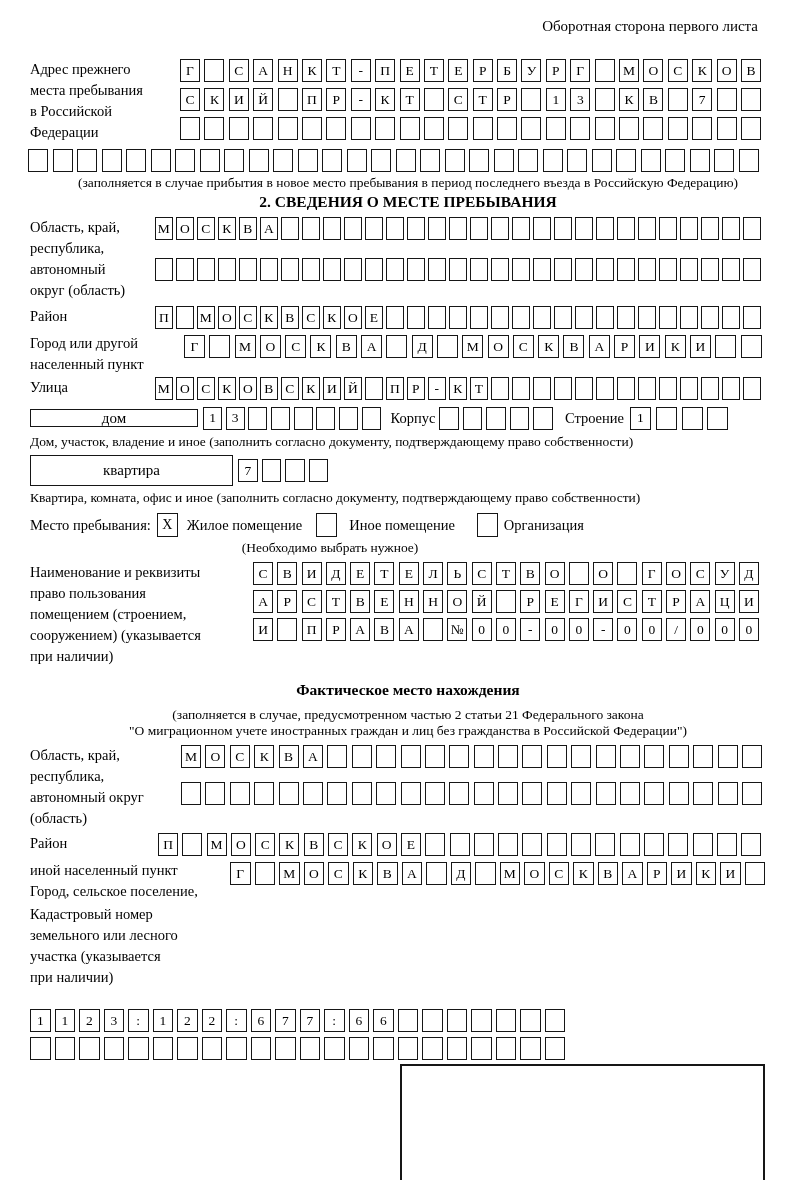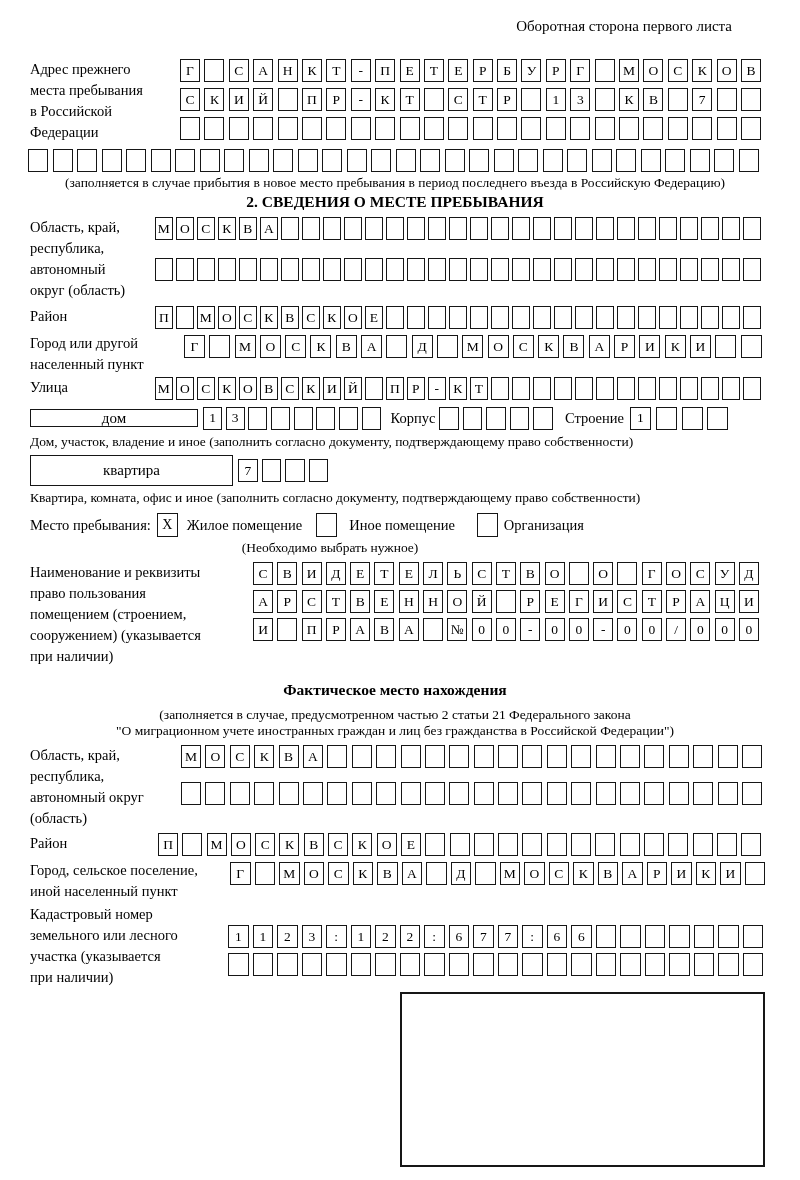--- a/index.html
+++ b/index.html
@@ -1,17 +1,17 @@
 <!DOCTYPE html>
 <html><head>
 <meta charset="utf-8">
 <style>
   html,body{margin:0;padding:0;background:#ffffff;color:#000;}
   body{font-family:"Liberation Serif","DejaVu Serif",serif;}
-  .page{width:800px;height:1180px;box-sizing:border-box;padding:18px 40px 10px 30px;position:relative;overflow:hidden;}
+  .page{width:800px;height:1180px;box-sizing:border-box;padding:18px 14px 10px 30px;position:relative;overflow:hidden;}
   .hdr-right{text-align:right;font-size:15px;padding-right:28px;}
   .frow{display:flex;align-items:flex-start;}
   .lbl{font-size:14.5px;line-height:21px;flex-shrink:0;}
   .grid{display:flex;}
   .gcol{display:flex;flex-direction:column;}
   .cell{box-sizing:border-box;flex-shrink:0;width:var(--w,20px);height:23px;margin-right:var(--g,4px);
         border:1.7px solid #161616;display:flex;align-items:center;justify-content:center;
         font-size:13.5px;background:#fff;}
   .note{font-size:13.5px;text-align:center;}
   .sec-title{font-weight:bold;font-size:15.5px;text-align:center;}
@@ -554,22 +554,22 @@
         <span class="cell"></span>
         <span class="cell"></span>
         <span class="cell"></span>
         <span class="cell"></span>
         <span class="cell"></span>
       </div>
   </div>
 
   <div class="frow" style="margin-top:4px;">
     <div class="lbl" style="width:200px;">
+      <div>иной населенный пункт</div>
       <div>Город, сельское поселение,</div>
-      <div>иной населенный пункт</div>
     </div>
     <div class="grid" style="--w:20.5px;--g:4px;margin-top:2px;">
         <span class="cell">Г</span>
         <span class="cell"></span>
         <span class="cell">М</span>
         <span class="cell">О</span>
         <span class="cell">С</span>
         <span class="cell">К</span>
         <span class="cell">В</span>
         <span class="cell">А</span>
@@ -583,21 +583,21 @@
         <span class="cell">В</span>
         <span class="cell">А</span>
         <span class="cell">Р</span>
         <span class="cell">И</span>
         <span class="cell">К</span>
         <span class="cell">И</span>
         <span class="cell"></span>
       </div>
   </div>
 
-  <div class="frow" style="margin-top:2px;">
+  <div class="frow" style="margin-top:2px;flex-direction:column;">
     <div class="lbl" style="width:198px;">
       <div>Кадастровый номер</div>
       <div>земельного или лесного</div>
       <div>участка (указывается</div>
       <div>при наличии)</div>
     </div>
     <div class="gcol" style="gap:5px;margin-top:21px;">
       <div class="grid" style="--w:20.5px;--g:4px;">
           <span class="cell">1</span>
           <span class="cell">1</span>

